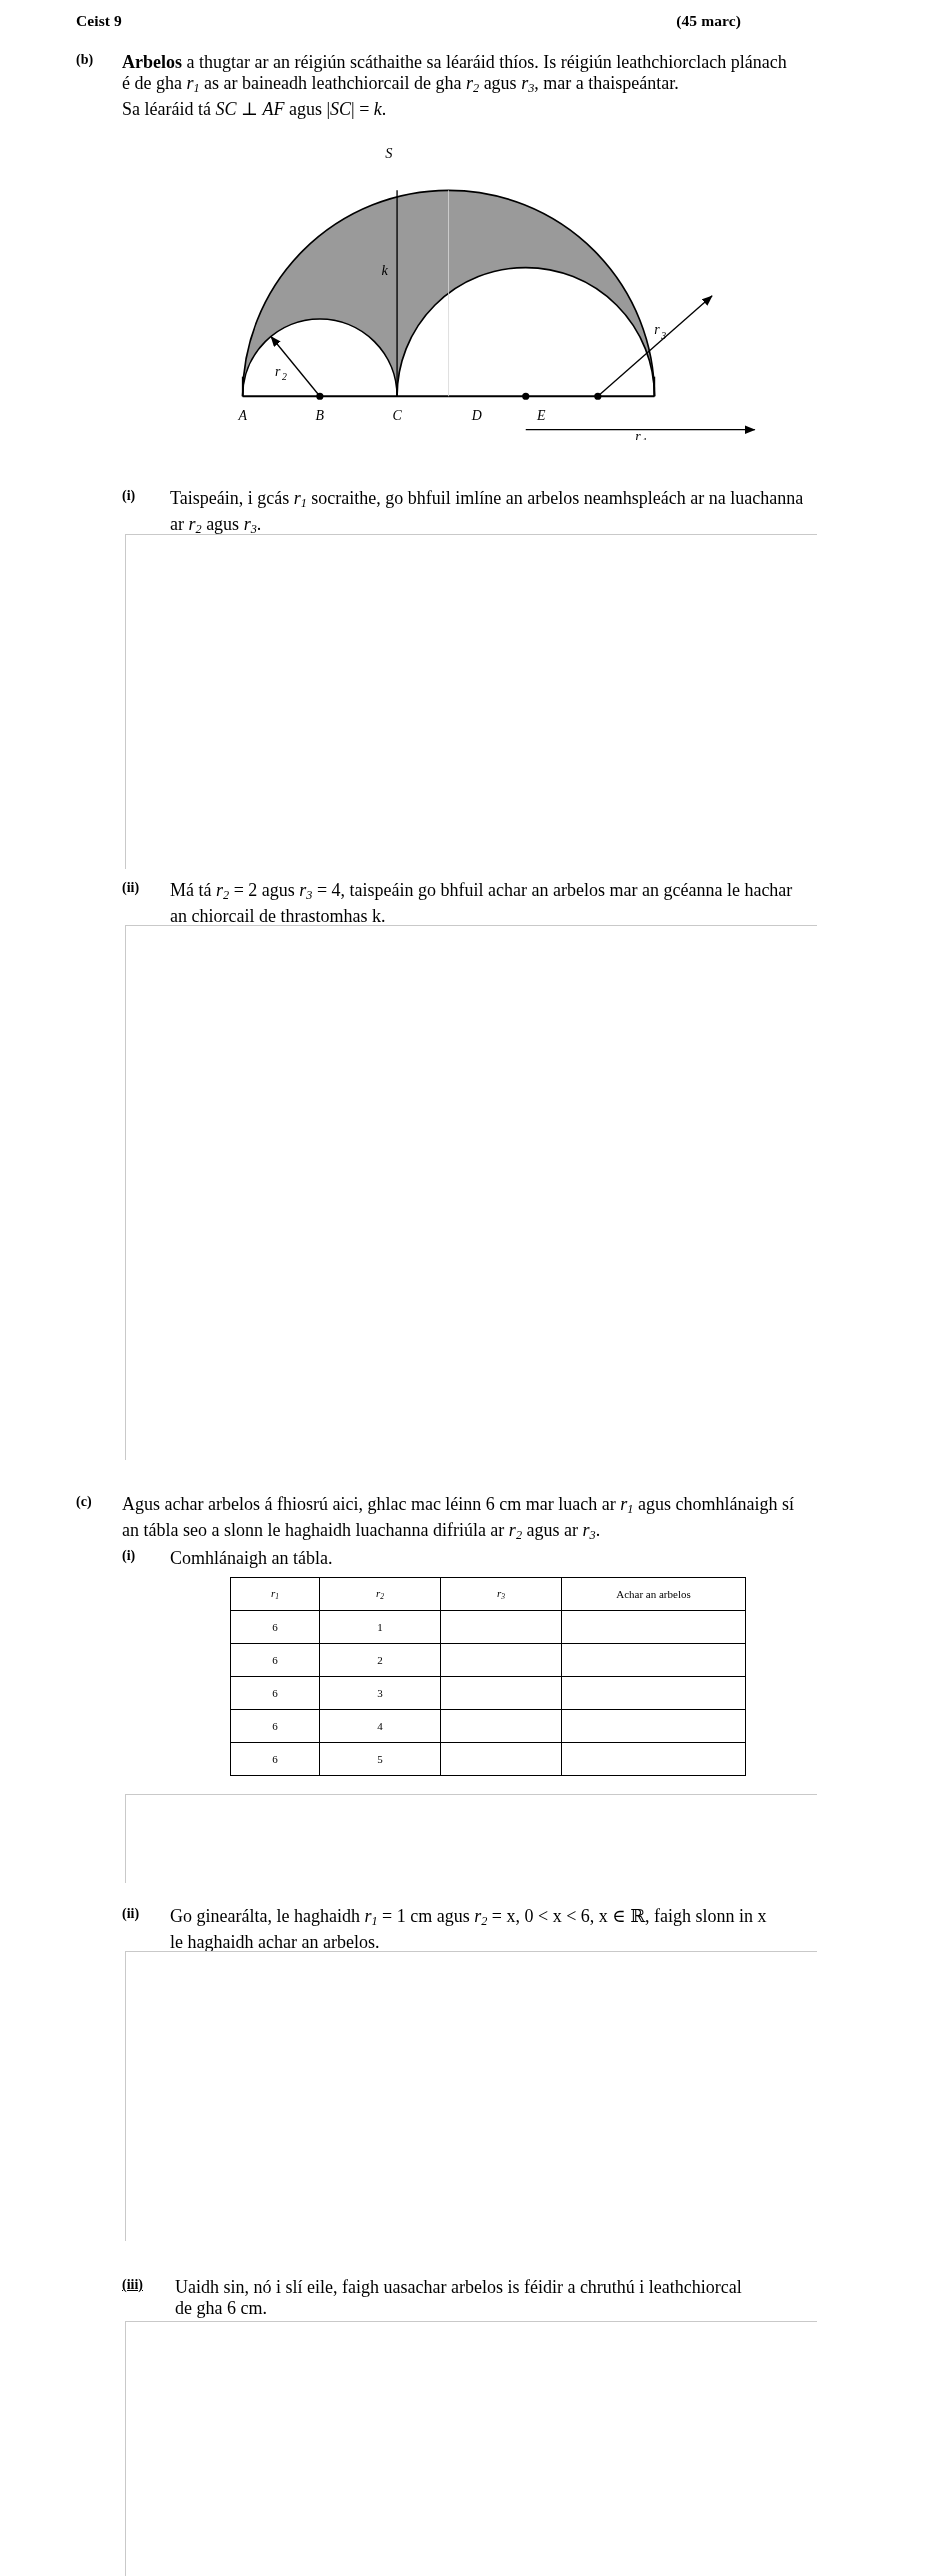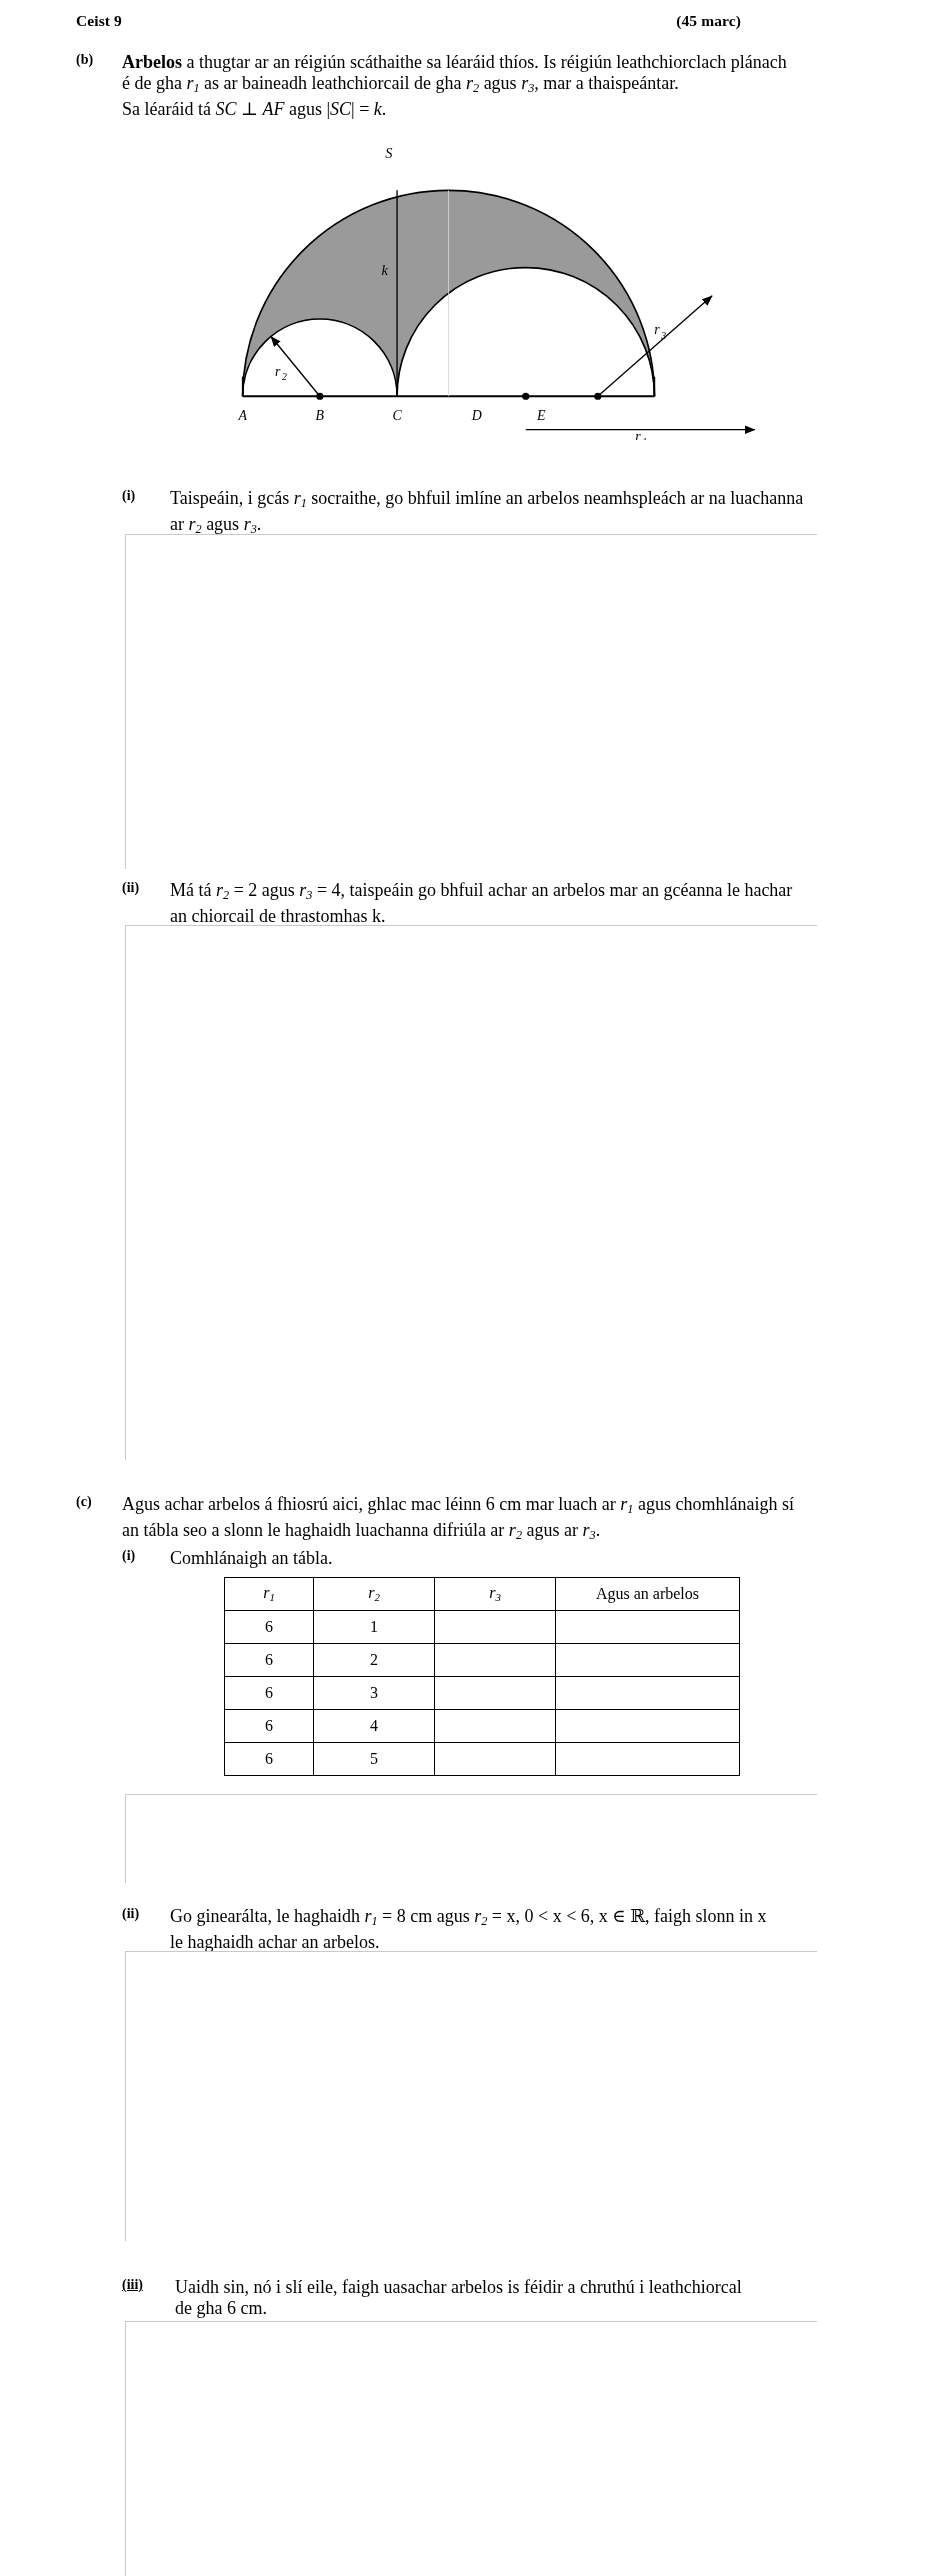--- a/index.html
+++ b/index.html
@@ -37,21 +37,22 @@
     border-left:0.5px solid #c9c9c9;
   }
 
   
   .diagram { position:absolute; }
 
   
   table.tbl {
     position:absolute;
     border-collapse:collapse;
-    font-size:16px;
+    font-size:11px;
+    margin-left:6px;
   }
   table.tbl td, table.tbl th {
     border:0.5px solid #000;
     text-align:center;
     font-weight:normal;
     padding:0;
   }
   table.tbl th { height:33px; }
   table.tbl td { height:33px; }
   .c1 { width:89px; }
@@ -172,21 +173,21 @@
 
   <div class="lbl" style="left:122px; top:1548px;">(i)</div>
   <div class="body-txt" style="left:170px; top:1548px;">Comhlánaigh an tábla.</div>
 
   <table class="tbl" style="left:224px; top:1577px;">
     <thead>
       <tr>
         <th class="c1"><i class="v">r<sub>1</sub></i></th>
         <th class="c2"><i class="v">r<sub>2</sub></i></th>
         <th class="c3"><i class="v">r<sub>3</sub></i></th>
-        <th class="c4">Agus an arbelos</th>
+        <th class="c4">Achar an arbelos</th>
       </tr>
     </thead>
     <tbody>
       <tr>
         <td class="c1">6</td>
         <td class="c2">1</td>
         <td class="c3"></td>
         <td class="c4"></td>
       </tr>
       <tr>
@@ -213,21 +214,21 @@
         <td class="c3"></td>
         <td class="c4"></td>
       </tr>
     </tbody>
   </table>
 
   <div class="grid" style="left:125px; top:1794px; width:692px; height:89px;"></div>
 
   <div class="lbl" style="left:122px; top:1906px;">(ii)</div>
   <div class="body-txt" style="left:170px; top:1906px; width:685px;">
-    <div><span>Go ginearálta, le haghaidh </span><i class="v">r<sub>1</sub></i><span> = 8 cm agus </span><i class="v">r<sub>2</sub></i><span> = x,  0 &lt; x &lt; 6,  x ∈ ℝ,  faigh slonn in x</span></div>
+    <div><span>Go ginearálta, le haghaidh </span><i class="v">r<sub>1</sub></i><span> = 1 cm agus </span><i class="v">r<sub>2</sub></i><span> = x,  0 &lt; x &lt; 6,  x ∈ ℝ,  faigh slonn in x</span></div>
     <div><span>le haghaidh achar an arbelos.</span></div>
   </div>
 
   <div class="grid" style="left:125px; top:1951px; width:692px; height:290px;"></div>
 
   <div class="lbl" style="left:122px; top:2277px;text-decoration:underline;">(iii)</div>
   <div class="body-txt" style="left:175px; top:2277px; width:680px;">
     <div><span>Uaidh sin, nó i slí eile, faigh uasachar arbelos is féidir a chruthú i leathchiorcal</span></div>
     <div><span>de gha 6 cm.</span></div>
   </div>

